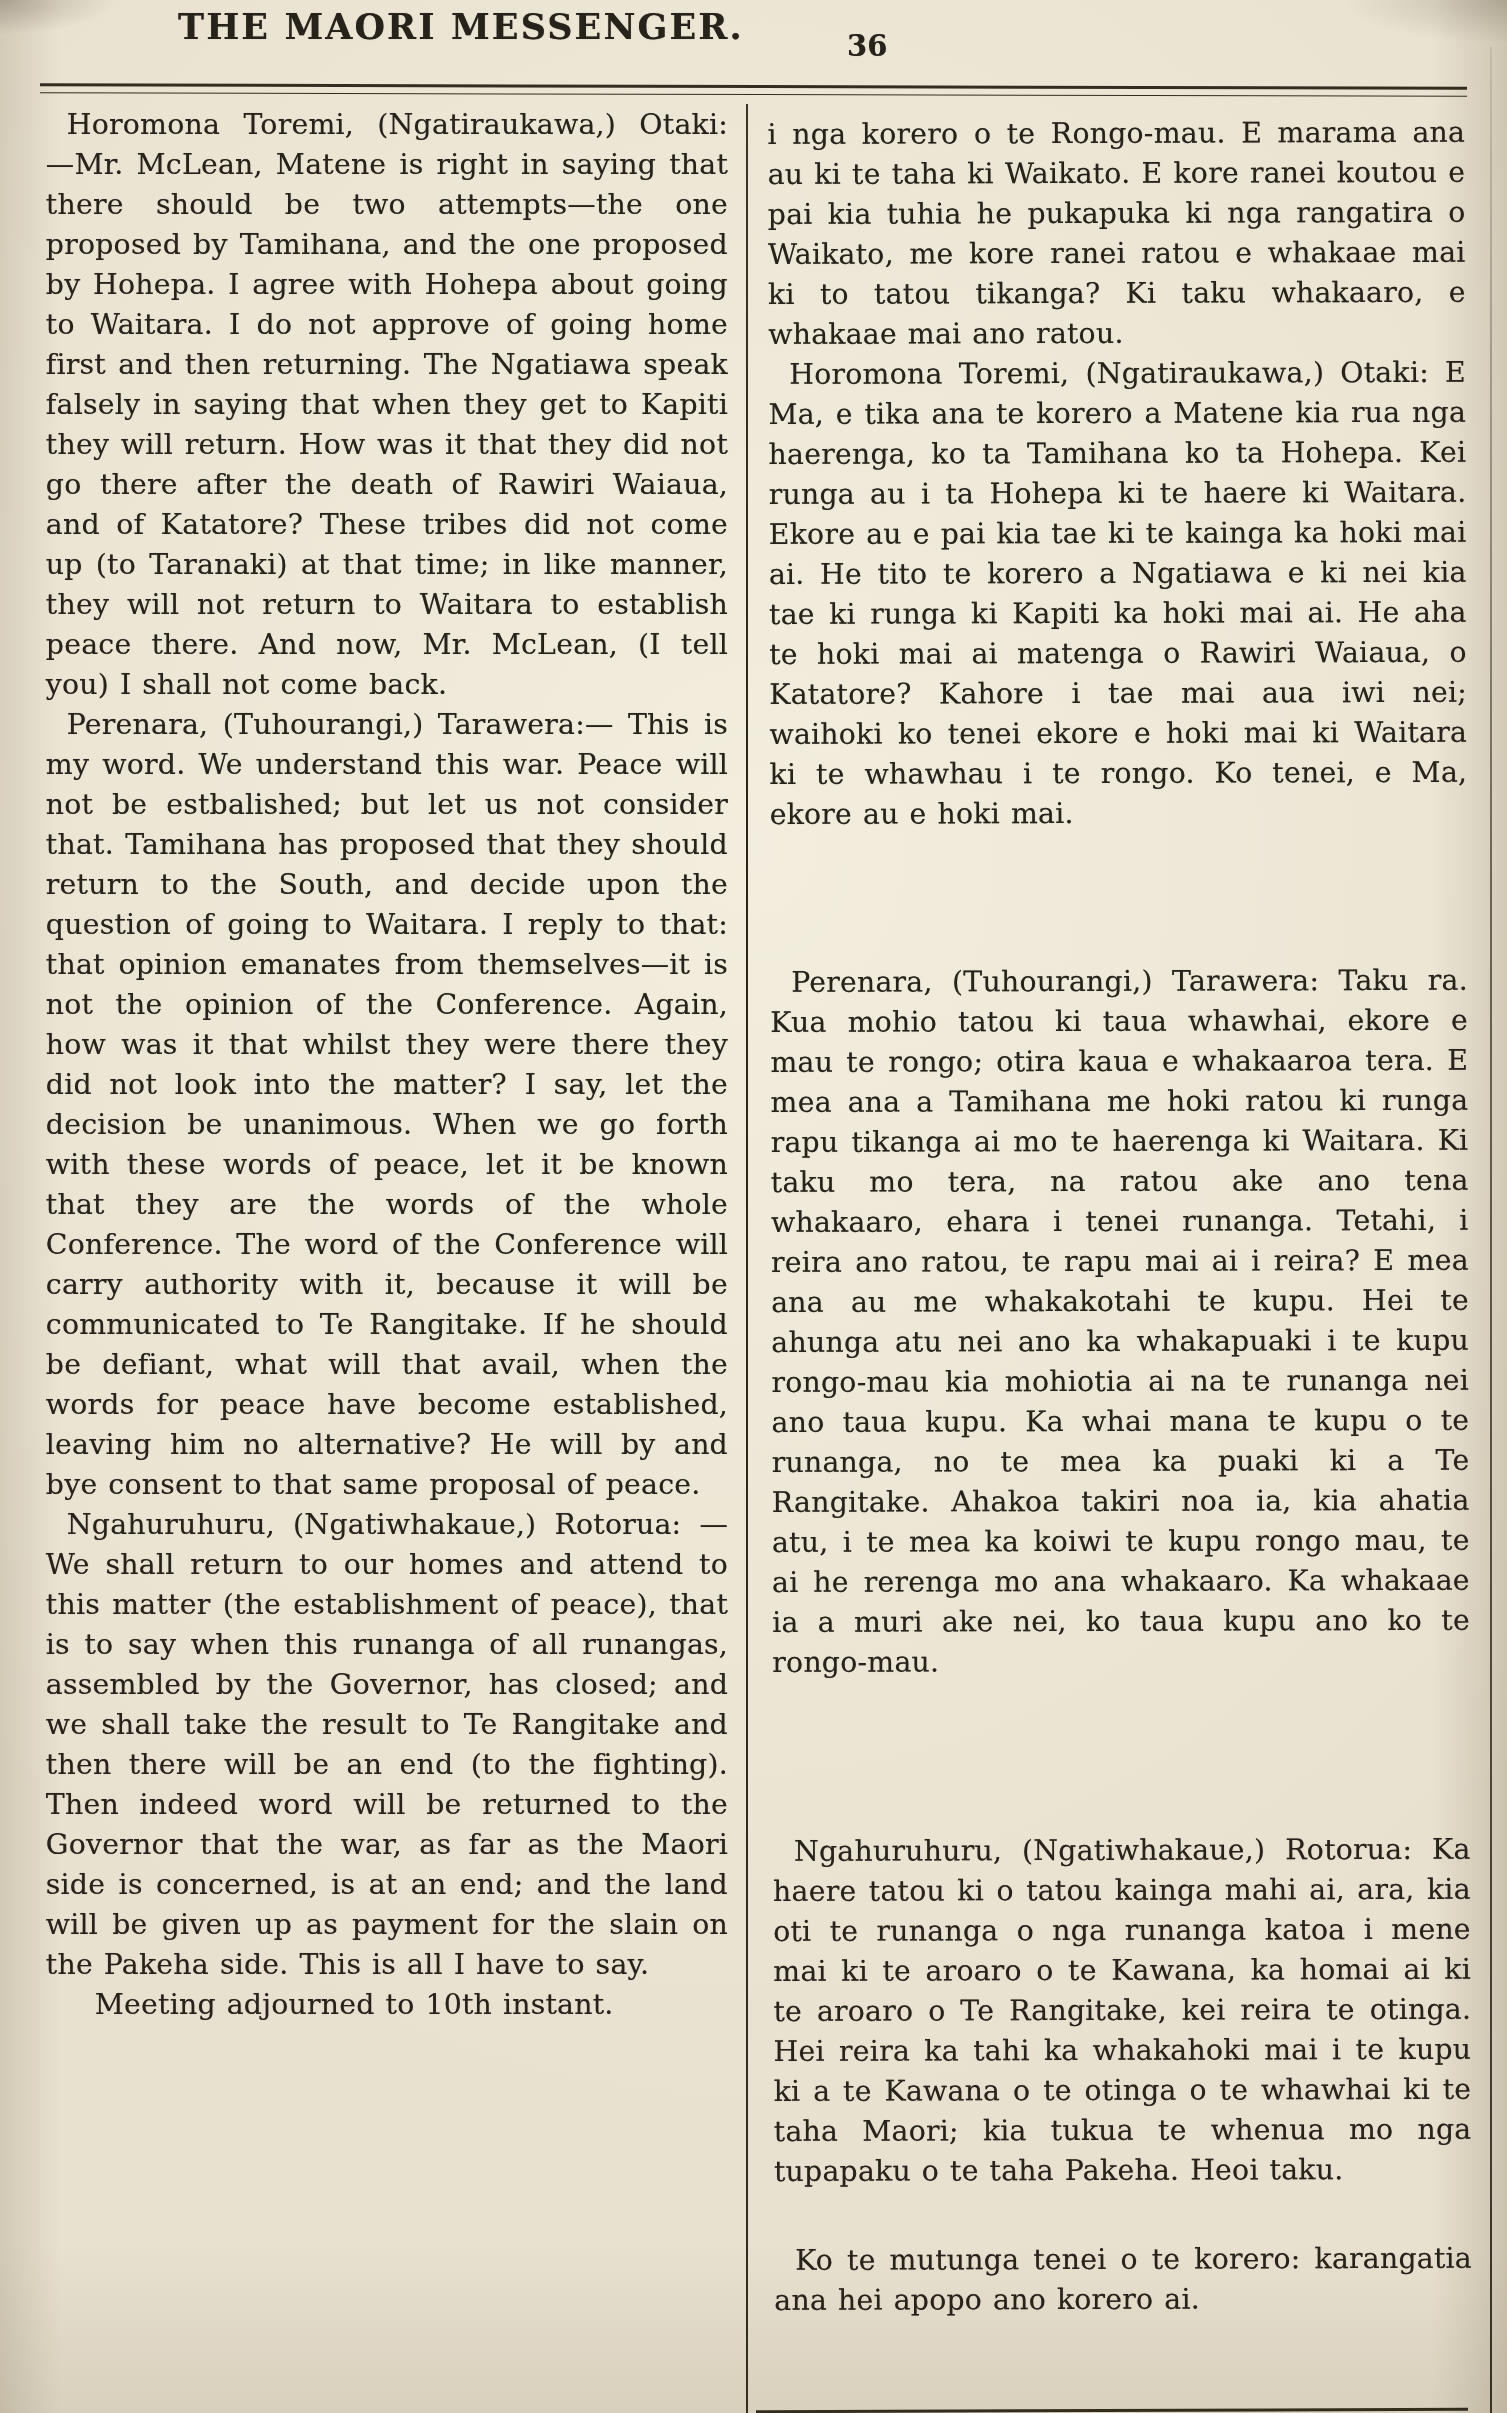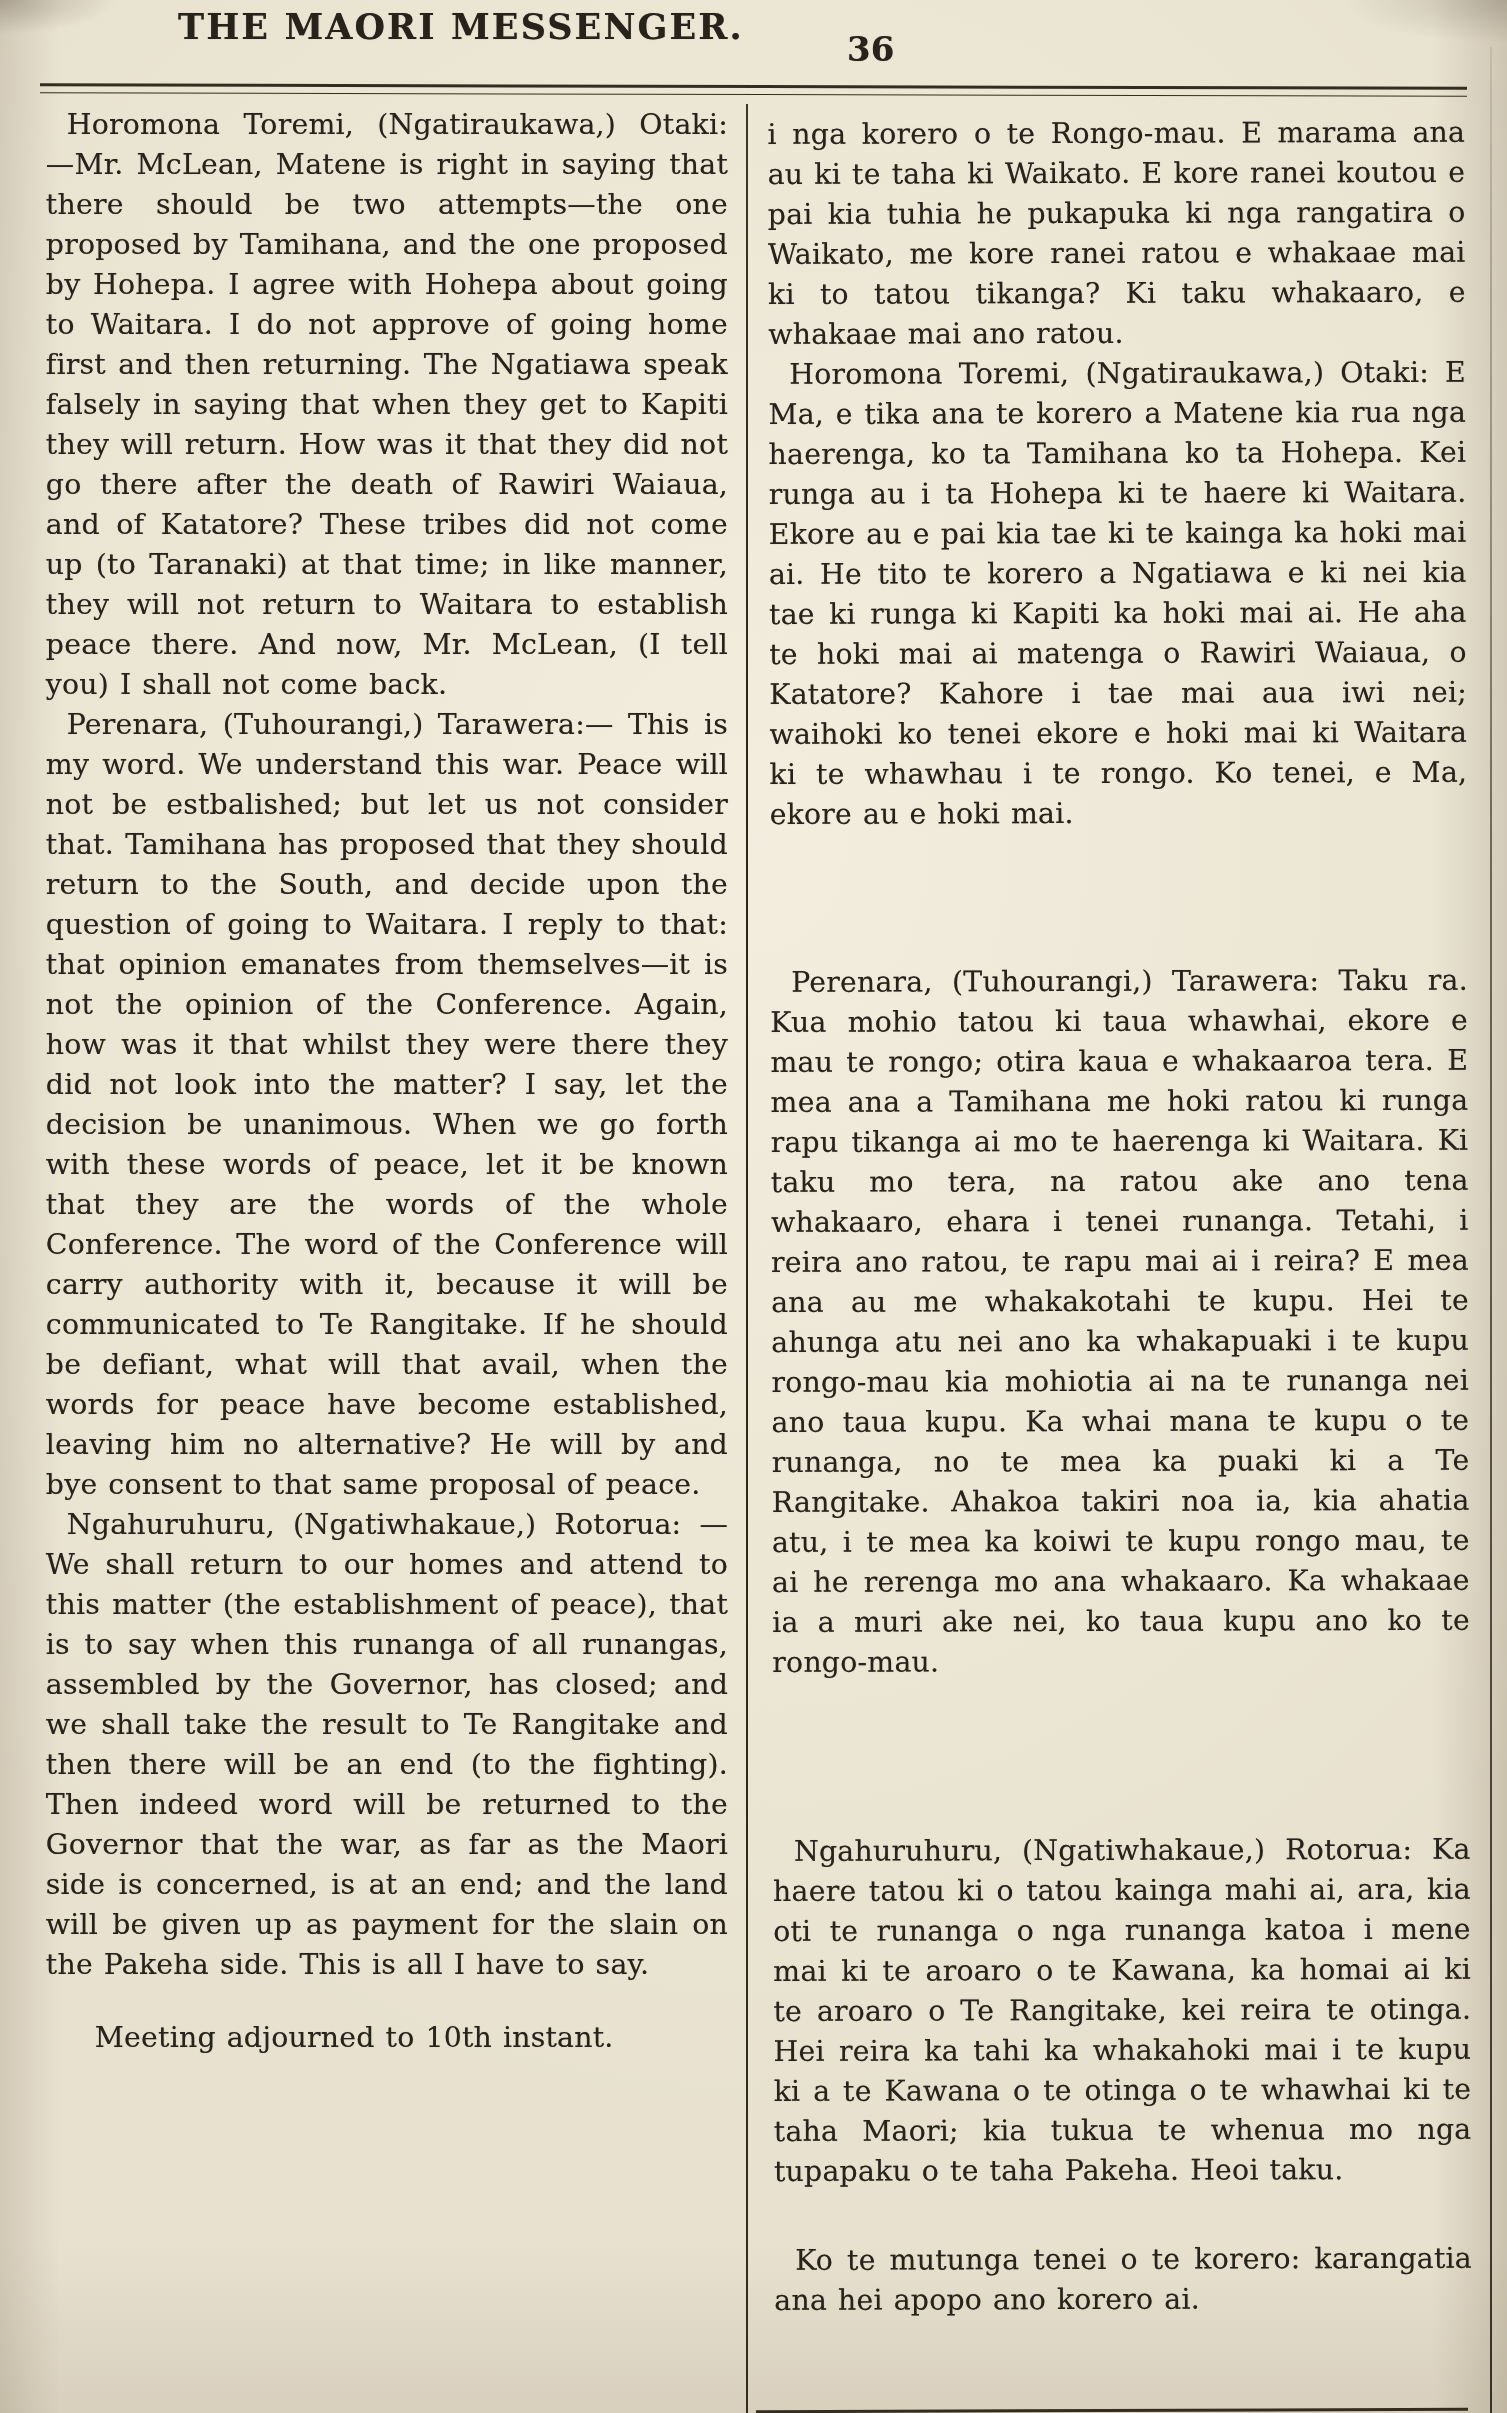--- a/index.html
+++ b/index.html
@@ -25,21 +25,21 @@
     letter-spacing: 2.1px;
     white-space: nowrap;
     text-shadow: 0 0 0.7px rgba(40,35,27,0.55);
   }
   .masthead-left  { top: 6px; left: 160px; margin-left: 18px; }
   .masthead-right { top: 26px; left: 964px; letter-spacing: 2.8px; }
   .page-number {
     position: absolute;
     top: 29px; left: 847px;
     font-weight: bold;
-    font-size: 34px;
+    font-size: 29px;
     text-shadow: 0 0 0.7px rgba(40,35,27,0.5);
   }
   .header-rule {
     position: absolute;
     top: 85px; left: 40px;
     width: 1427px; height: 6.2px;
     border-top: 3.5px solid #332d20;
     border-bottom: 1.4px solid #332d20;
     transform: rotate(0.14deg);
   }
@@ -68,21 +68,20 @@
     text-indent: 21px;
     letter-spacing: 0.2px;
     word-spacing: 1.7px;
     text-shadow: 0 0 0.7px rgba(40,35,27,0.45);
   }
   .col p.cont { text-indent: 0; }
   .col-left p.meeting {
     text-indent: 0;
     text-align: left;
     padding-left: 49px;
-    margin-top: 33px;
   }
   .col-right p.gap-a { margin-bottom: 128px; }
   .col-right p.gap-b { margin-bottom: 149px; }
   .col-right p.gap-c { margin-bottom: 49px; }
   .page-edge {
     position: absolute;
     top: 47px; right: 15.3px; bottom: 0;
     width: 2.1px;
     background: linear-gradient(180deg, rgba(50,42,28,0.10), rgba(50,42,28,0.65) 35%, rgba(40,33,22,0.9));
   }

